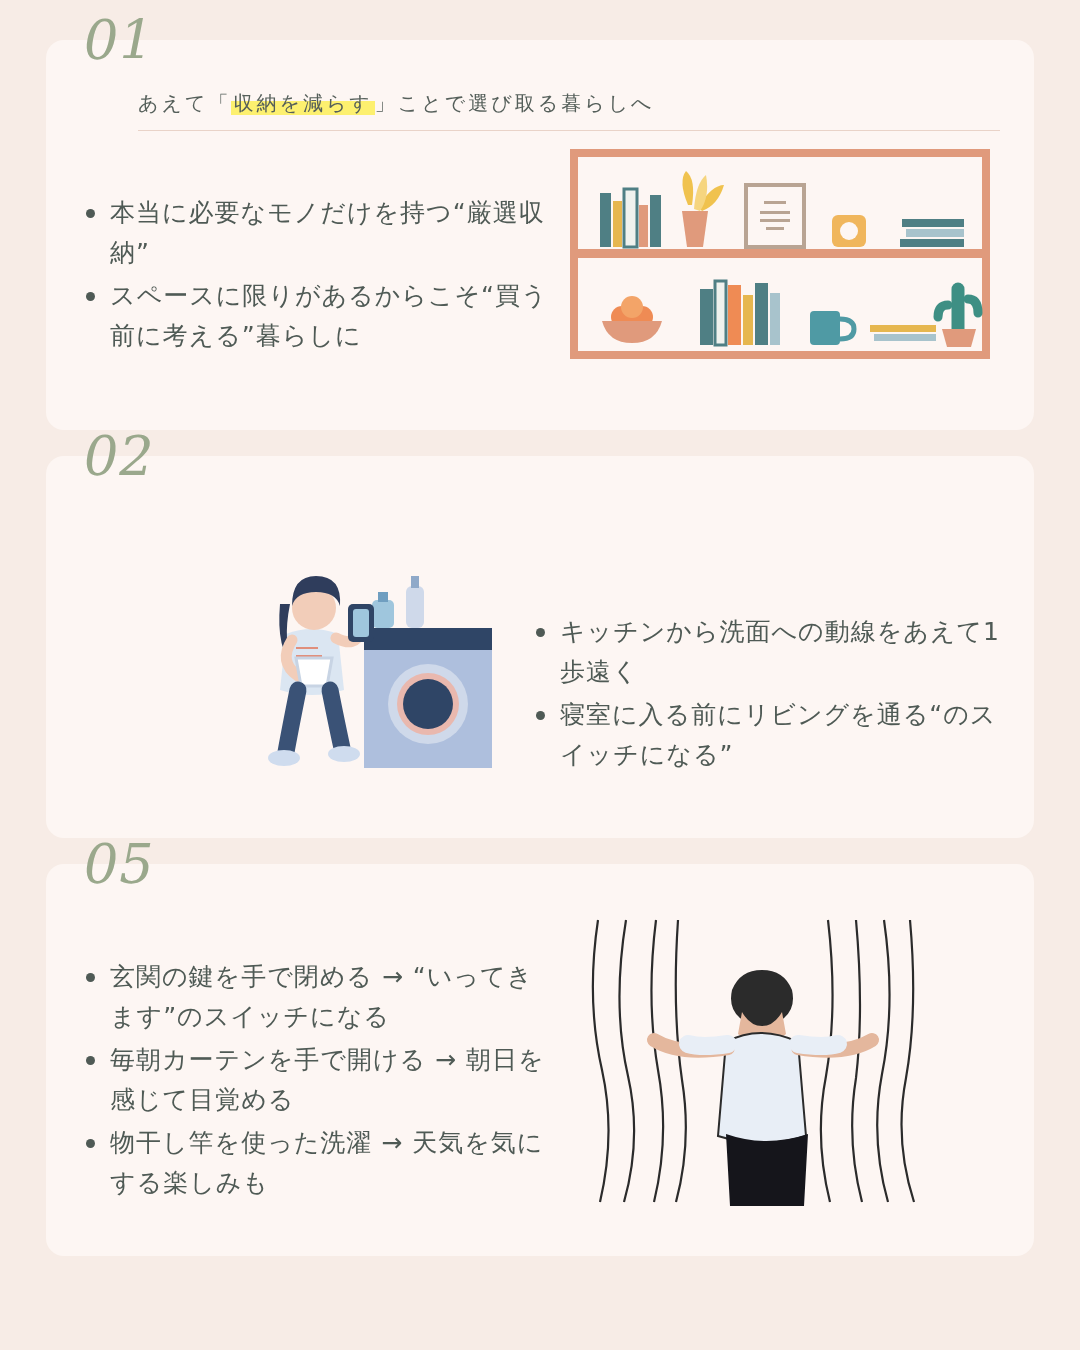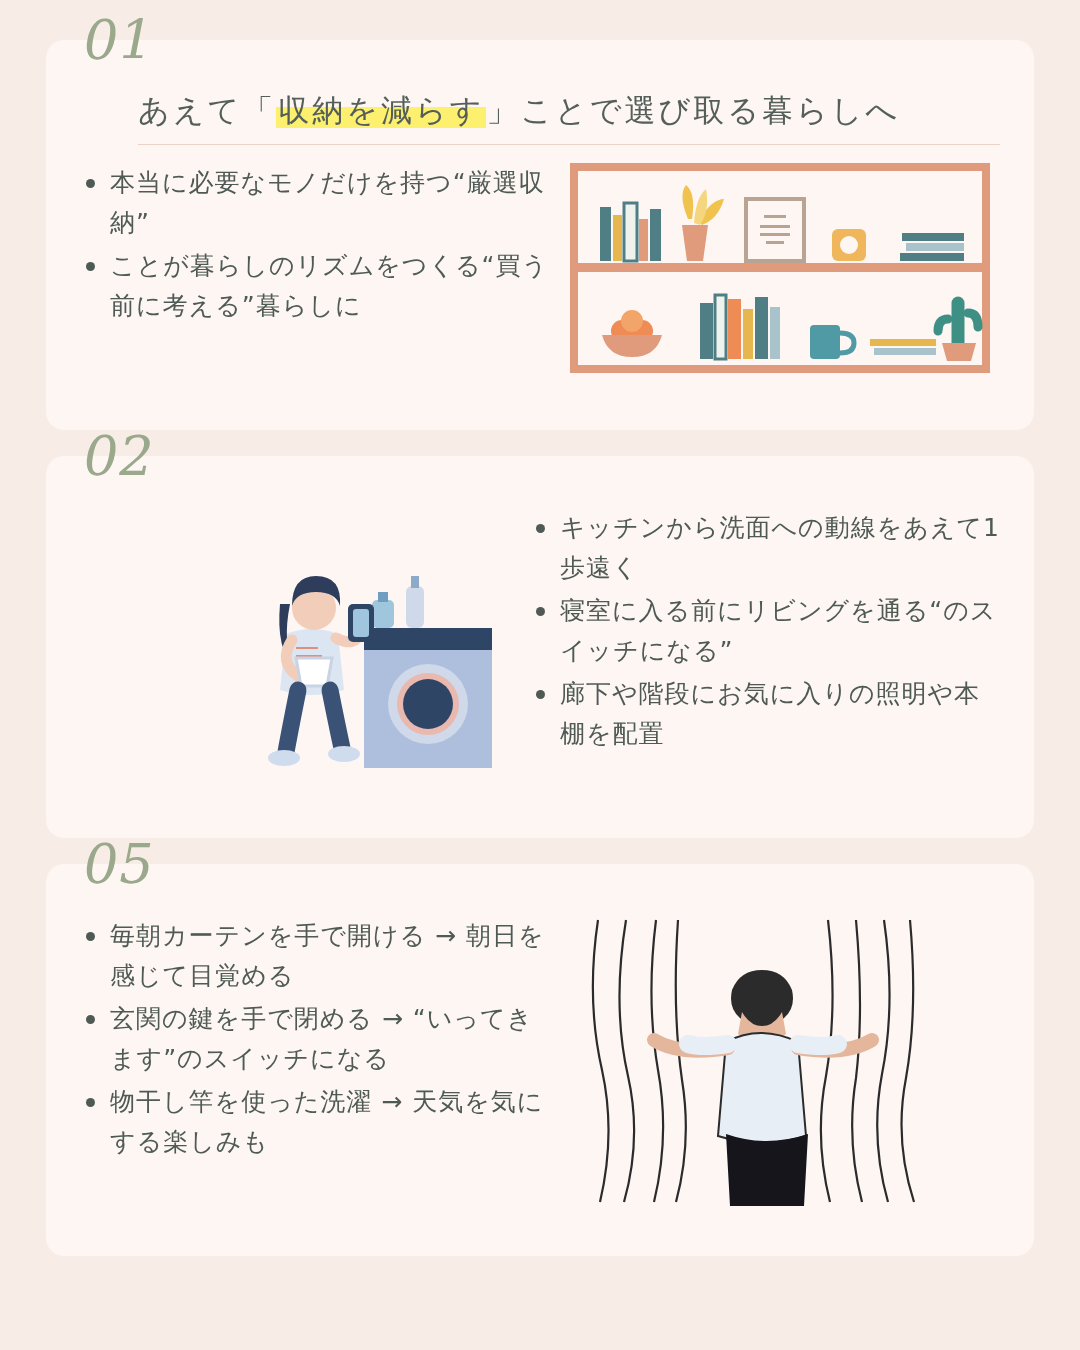--- a/index.html
+++ b/index.html
@@ -48,40 +48,40 @@
     line-height: 1;
     user-select: none;
   }
 
   .headline-wrap {
     padding-left: 58px;
     padding-top: 16px;
   }
   .headline {
     font-family: "DejaVu Sans", sans-serif;
-    font-size: 31px;
+    font-size: 20px;
     letter-spacing: 3px;
     color: #555f5a;
     line-height: 1.3;
     white-space: nowrap;
   }
   .headline .hl {
     background: linear-gradient(to top, #fdf06f 58%, rgba(253,240,111,0) 58%);
     padding: 0 2px;
   }
   .rule {
     margin: 14px 0 0 0;
     height: 1px;
     background: #e9d3c8;
     width: 100%;
   }
 
   .body-row {
     display: flex;
-    align-items: flex-start;
+    align-items: flex-end;
     gap: 20px;
     margin-top: 18px;
   }
   .body-row.reverse { flex-direction: row-reverse; gap: 16px; }
 
   ul.points {
     list-style: none;
     margin: 0;
     padding: 0;
     flex: 1 1 auto;
@@ -128,21 +128,21 @@
   <section class="card card--1">
     <div class="card-number">01</div>
     <div class="headline-wrap">
       <div class="headline"><span>あえて「</span><span class="hl">収納を減らす</span><span>」ことで選び取る暮らしへ</span></div>
       <div class="rule"></div>
     </div>
 
     <div class="body-row">
       <ul class="points">
         <li>本当に必要なモノだけを持つ“厳選収納”</li>
-        <li>ことが暮らしのリズムをつくる“買う前に考える”暮らしに</li>
+        <li>スペースに限りがあるからこそ“買う前に考える”暮らしに</li>
       </ul>
       <div class="illus illus-shelf">
         <svg viewBox="0 0 420 210" width="420" height="210" xmlns="http://www.w3.org/2000/svg">
 
           <rect x="4" y="4" width="412" height="202" fill="none" stroke="#e09a7c" stroke-width="8"></rect>
           <rect x="4" y="100" width="412" height="9" fill="#e09a7c"></rect>
 
           <rect x="30" y="44" width="11" height="54" fill="#4f7f84"></rect>
           <rect x="43" y="52" width="9" height="46" fill="#e6b74f"></rect>
           <rect x="54" y="40" width="13" height="58" fill="#f0f2ee" stroke="#4f7f84" stroke-width="3"></rect>
@@ -194,21 +194,20 @@
     </div>
   </section>
 
   <section class="card card--2">
     <div class="card-number">02</div>
 
     <div class="body-row reverse">
       <ul class="points">
         <li>キッチンから洗面への動線をあえて1歩遠く</li>
         <li>寝室に入る前にリビングを通る“のスイッチになる”</li>
-        <li>廊下や階段にお気に入りの照明や本棚を配置</li>
       </ul>
       <div class="illus illus-laundry">
         <svg viewBox="0 0 300 270" width="300" height="270" xmlns="http://www.w3.org/2000/svg">
 
           <rect x="150" y="120" width="128" height="140" fill="#aebfdd"></rect>
           <rect x="150" y="120" width="128" height="22" fill="#2f4566"></rect>
           <circle cx="214" cy="196" r="40" fill="#cfd9ea"></circle>
           <circle cx="214" cy="196" r="31" fill="#e9b8ae"></circle>
           <circle cx="214" cy="196" r="25" fill="#2f4566"></circle>
 
@@ -247,22 +246,22 @@
         </svg>
       </div>
     </div>
   </section>
 
   <section class="card card--3">
     <div class="card-number">05</div>
 
     <div class="body-row">
       <ul class="points">
+        <li>玄関の鍵を手で閉める → “いってきます”のスイッチになる</li>
         <li>毎朝カーテンを手で開ける → 朝日を感じて目覚める</li>
-        <li>玄関の鍵を手で閉める → “いってきます”のスイッチになる</li>
         <li>物干し竿を使った洗濯 → 天気を気にする楽しみも</li>
       </ul>
       <div class="illus illus-curtain">
         <svg viewBox="0 0 360 290" width="360" height="290" xmlns="http://www.w3.org/2000/svg">
 
           <g stroke="#2b2b2b" stroke-width="2.2" fill="none">
             <path d="M28 4 q-12 80 4 150 q14 64 -2 132"></path>
             <path d="M56 4 q-14 86 2 156 q14 62 -4 126"></path>
             <path d="M86 4 q-10 80 2 150 q12 66 -4 132"></path>
             <path d="M108 4 q-6 90 4 160 q10 62 -6 122"></path>

